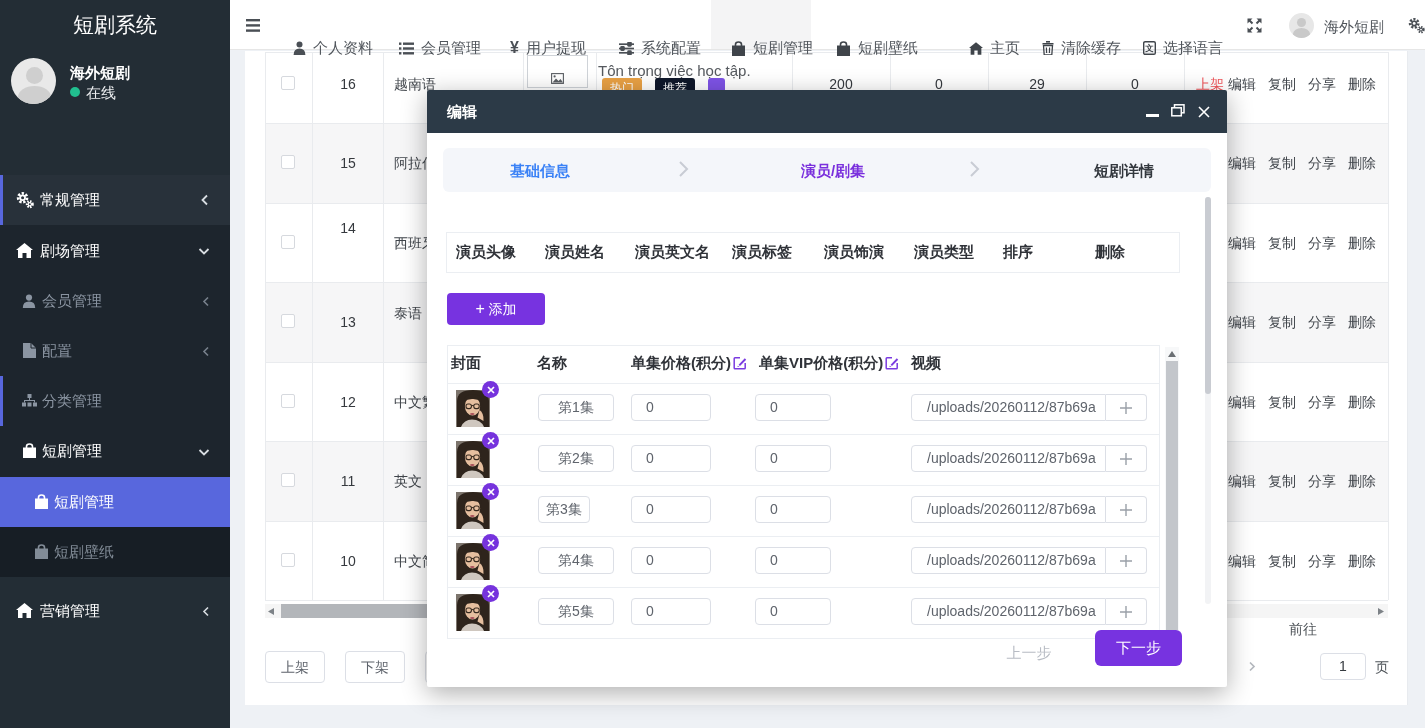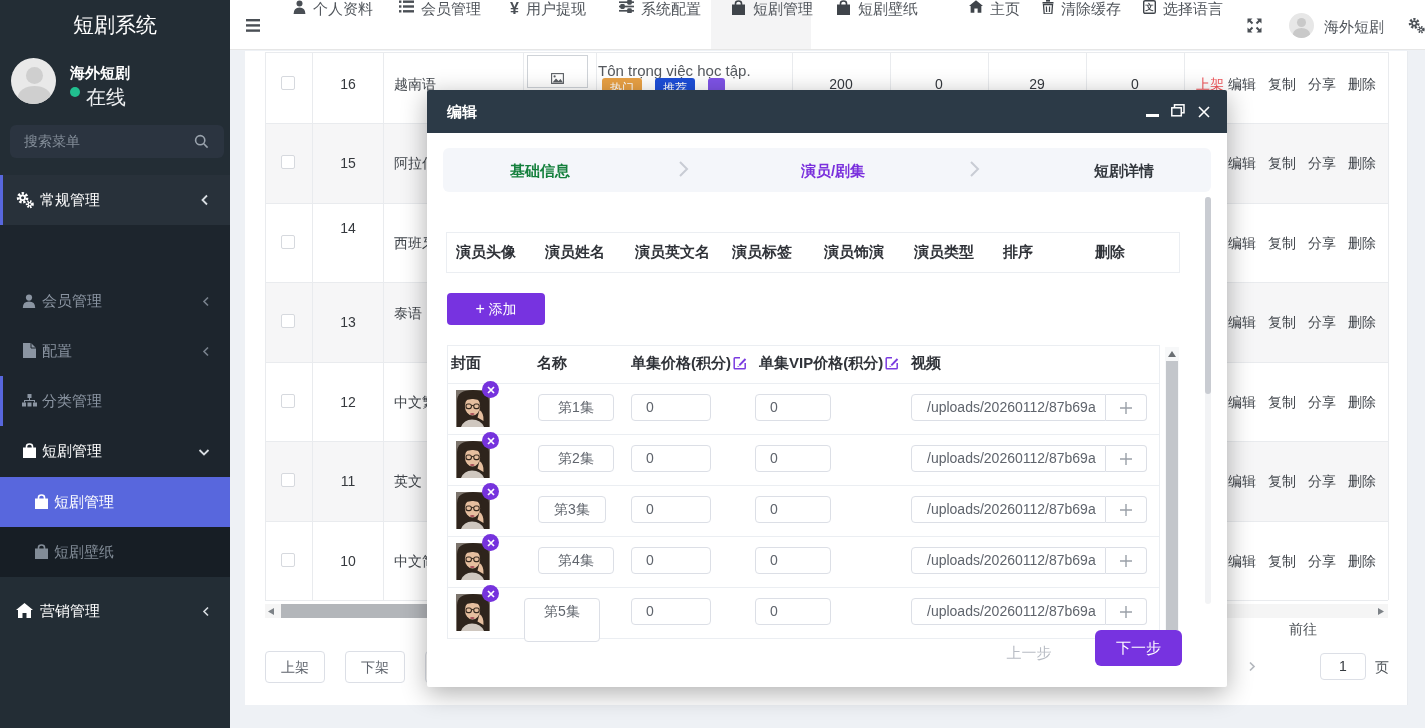--- a/index.html
+++ b/index.html
@@ -1,21 +1,21 @@
 <!DOCTYPE html>
 <html><head>
 <meta charset="utf-8">
 <style>
 html,body{margin:0;padding:0}
 body{width:1425px;height:728px;overflow:hidden;position:relative;background:#eef1f5;font-family:"Liberation Sans",sans-serif;-webkit-font-smoothing:antialiased}
 .a{position:absolute}
 .lnk{position:absolute;font-size:14px;color:#40454b;white-space:nowrap}
 .inp{position:absolute;border:1px solid #dcdfe6;border-radius:4px;background:#fff;box-sizing:border-box;color:#5f646c;font-size:14px}
 .hdr{position:absolute;font-weight:bold;font-size:15px;color:#303339;white-space:nowrap}
-.nav-it{position:absolute;top:0;height:64px;display:flex;align-items:flex-start;font-size:15px;color:#50555b;white-space:nowrap}
+.nav-it{position:absolute;top:16px;height:64px;display:flex;align-items:center;font-size:15px;color:#50555b;white-space:nowrap}
 .nav-it svg{margin-right:7px}
 .cb{position:absolute;width:14px;height:14px;border:1px solid #d6d9de;border-radius:2px;background:#fff;box-sizing:border-box}
 .vline{position:absolute;width:1px;background:#e9ebee}
 .hline{position:absolute;height:1px;background:#e9ebee}
 .num{position:absolute;font-size:14px;color:#35393e;white-space:nowrap;transform:translateX(-50%)}
 .smenu{position:absolute;left:0;width:230px;display:flex;align-items:center;white-space:nowrap}
 </style>
 </head>
 <body>
 
@@ -73,21 +73,21 @@
 
   <div class="a" style="left:527px;top:55px;width:61px;height:33px;border:1px solid #cfd3d8;box-sizing:border-box;background:#fff">
     <svg class="a" style="left:23px;bottom:3px" width="13" height="11" viewBox="0 0 13 11">
         <rect x="0.6" y="0.6" width="11.8" height="9.8" fill="none" stroke="#5a5e63" stroke-width="1.1"></rect>
         <circle cx="3.6" cy="3.4" r="1.1" fill="#5a5e63"></circle>
         <path d="M1.5 9.5 5 5.5 7.5 8 9.5 6 12 9.5z" fill="#5a5e63"></path>
       </svg>
   </div>
   <div class="a" style="left:598px;top:62px;font-size:15px;color:#55595e;white-space:nowrap">Tôn trọng việc học tập.</div>
   <div class="a" style="left:602px;top:78px;width:40px;height:20px;background:#e9a144;border-radius:3px;color:#fff;font-size:12px;text-align:center;line-height:20px">热门</div>
-  <div class="a" style="left:655px;top:78px;width:40px;height:20px;background:#1d4ed8;border-radius:3px;color:#fff;font-size:12px;text-align:center;line-height:20px">推荐</div>
+  <div class="a" style="left:655px;top:78px;width:40px;height:20px;background:#0f172a;border-radius:3px;color:#fff;font-size:12px;text-align:center;line-height:20px">推荐</div>
   <div class="a" style="left:708px;top:78px;width:17px;height:20px;background:#7e53e6;border-radius:3px"></div>
   <div class="num" style="left:841px;top:76px">200</div>
   <div class="num" style="left:939px;top:76px">0</div>
   <div class="num" style="left:1037px;top:76px">29</div>
   <div class="num" style="left:1135px;top:76px">0</div>
 
   <div class="lnk" style="left:1196px;top:76px;color:#f0555a">上架</div>
   <div class="lnk" style="left:1228px;top:76px">编辑</div>
     <div class="lnk" style="left:1268px;top:76px">复制</div>
     <div class="lnk" style="left:1308px;top:76px">分享</div>
@@ -141,46 +141,48 @@
 
 <div class="a" style="left:0;top:0;width:230px;height:728px;background:#232d35">
   <div class="a" style="left:0;top:0;width:230px;height:50px;line-height:50px;text-align:center;color:#fff;font-size:21px">短剧系统</div>
 
   <div class="a" style="left:11px;top:58px;width:45px;height:46px;border-radius:50%;background:#e9e9e9;overflow:hidden">
     <div class="a" style="left:15px;top:9px;width:17px;height:17px;border-radius:50%;background:#cfcfcf"></div>
     <div class="a" style="left:7px;top:28px;width:33px;height:22px;border-radius:50%;background:#cfcfcf"></div>
   </div>
   <div class="a" style="left:70px;top:64px;color:#fff;font-size:15px;font-weight:bold">海外短剧</div>
   <div class="a" style="left:70px;top:87px;width:10px;height:10px;border-radius:50%;background:#21bf8f"></div>
-  <div class="a" style="left:86px;top:84px;color:#eceef0;font-size:20px">在线</div>
-
-  <div class="a" style="left:10px;top:125px;width:214px;height:33px;border-radius:6px;background:#2b3440">
-    <div class="a" style="left:14px;top:8px;color:#848e99;font-size:14px">搜索菜单</div>
-    <svg class="a" style="left:184px;top:9px" width="15" height="15" viewBox="0 0 15 15">
-        <circle cx="6.2" cy="6.2" r="4.6" fill="none" stroke="#9aa3ad" stroke-width="1.6"></circle>
-        <line x1="9.8" y1="9.8" x2="13.6" y2="13.6" stroke="#9aa3ad" stroke-width="1.6"></line>
-      </svg>
-  </div>
+  <div class="a" style="left:86px;top:84px;color:#eceef0;font-size:15px">在线</div>
+
 
   <div class="smenu" style="top:175px;height:50px;background:#28313a">
     <div class="a" style="left:0;top:0;width:3px;height:50px;background:#5867dd"></div>
     <svg class="a" style="left:16px;top:16px" width="18" height="18" viewBox="0 0 18 18">
         <circle cx="6.6" cy="6.8" r="4.4" fill="none" stroke="#fff" stroke-width="2.8" stroke-dasharray="2.3 1.55"></circle>
         <circle cx="6.6" cy="6.8" r="3.3" fill="#fff"></circle>
         <circle cx="6.6" cy="6.8" r="1.5" fill="#28313a"></circle>
         <circle cx="13.8" cy="13.2" r="2.9" fill="none" stroke="#fff" stroke-width="2.2" stroke-dasharray="1.5 1.2"></circle>
         <circle cx="13.8" cy="13.2" r="2.2" fill="#fff"></circle>
         <circle cx="13.8" cy="13.2" r="1" fill="#28313a"></circle>
       </svg>
     <div class="a" style="left:40px;top:16px;color:#fff;font-size:15px">常规管理</div>
     <svg class="a" style="left:200px;top:19px" width="9" height="12" viewBox="0 0 9 12">
         <path d="M7 1.5 2.5 6 7 10.5" fill="none" stroke="#d8dde2" stroke-width="1.8"></path>
       </svg>
   </div>
   <div class="a" style="left:0;top:225px;width:230px;height:352px;background:#1d252d"></div>
+  <div class="smenu" style="top:225px;height:51px">
+    <svg class="a" style="left:16px;top:18px" width="17" height="15" viewBox="0 0 17 15">
+        <path d="M8.5 0 0 7 2 7 2 15 6.5 15 6.5 10 10.5 10 10.5 15 15 15 15 7 17 7z" fill="#fff"></path>
+      </svg>
+    <div class="a" style="left:40px;top:17px;color:#fff;font-size:15px">剧场管理</div>
+    <svg class="a" style="left:198px;top:22px" width="12" height="9" viewBox="0 0 12 9">
+        <path d="M1.5 2 6 6.5 10.5 2" fill="none" stroke="#d8dde2" stroke-width="1.8"></path>
+      </svg>
+  </div>
   <div class="smenu" style="top:276px;height:50px">
     <svg class="a" style="left:22px;top:18px" width="14" height="14" viewBox="0 0 14 14">
         <g fill="#8b95a2">
           <circle cx="7" cy="3.6" r="3.1"></circle>
           <path d="M0.8 14 Q0.8 7.6 7 7.6 Q13.2 7.6 13.2 14z"></path>
         </g>
       </svg>
     <div class="a" style="left:42px;top:16px;color:#8b95a2;font-size:15px">会员管理</div>
     <svg class="a" style="left:202px;top:20px" width="8" height="11" viewBox="0 0 8 11">
         <path d="M6 1.5 2 5.5 6 9.5" fill="none" stroke="#79828d" stroke-width="1.6"></path>
@@ -335,21 +337,21 @@
     <svg class="a" style="left:744px;top:14px" width="14" height="13" viewBox="0 0 14 13">
         <rect x="3.5" y="0.8" width="9.5" height="8" fill="none" stroke="#fff" stroke-width="1.5"></rect>
         <rect x="0.8" y="3.8" width="9.5" height="8" fill="#2c3a47" stroke="#fff" stroke-width="1.5"></rect>
       </svg>
     <svg class="a" style="left:771px;top:16px" width="12" height="12" viewBox="0 0 12 12">
         <path d="M1 1 11 11 M11 1 1 11" stroke="#fff" stroke-width="1.6"></path>
       </svg>
   </div>
 
   <div class="a" style="left:16px;top:58px;width:768px;height:44px;background:#f4f6fa;border-radius:6px"></div>
-  <div class="a" style="left:113px;top:72px;transform:translateX(-50%);color:#15803d;font-size:15px;font-weight:bold;white-space:nowrap">基础信息</div>
+  <div class="a" style="left:113px;top:72px;transform:translateX(-50%);color:#3b82f6;font-size:15px;font-weight:bold;white-space:nowrap">基础信息</div>
   <svg class="a" style="left:251px;top:70px" width="11" height="18" viewBox="0 0 11 18">
       <path d="M2 2 9 9 2 16" fill="none" stroke="#c8ccd4" stroke-width="2"></path>
     </svg>
   <div class="a" style="left:406px;top:72px;transform:translateX(-50%);color:#7a30dd;font-size:15px;font-weight:bold;white-space:nowrap">演员/剧集</div>
   <svg class="a" style="left:542px;top:70px" width="11" height="18" viewBox="0 0 11 18">
       <path d="M2 2 9 9 2 16" fill="none" stroke="#c8ccd4" stroke-width="2"></path>
     </svg>
   <div class="a" style="left:697px;top:72px;transform:translateX(-50%);color:#32373d;font-size:15px;font-weight:bold;white-space:nowrap">短剧详情</div>
 
   <div class="a" style="left:19px;top:142px;width:734px;height:41px;border:1px solid #ebeef2;box-sizing:border-box"></div>
@@ -445,21 +447,21 @@
       <rect x="17.8" y="14" width="5.4" height="4.6" rx="2" fill="none" stroke="#33271d" stroke-width="1.1"></rect>
       <line x1="15.4" y1="15.6" x2="17.8" y2="15.6" stroke="#33271d" stroke-width="1"></line>
       <ellipse cx="16.3" cy="24" rx="2.3" ry="1.1" fill="#a8505a"></ellipse>
       <path d="M5 37 Q8 29.5 16 29.5 Q25 29.5 28 37z" fill="#cfc7bf"></path>
       <path d="M23.5 20 Q28 23 27.5 31 L21.5 27.5z" fill="#e6bf9f"></path>
     </svg>
     <div class="a" style="left:55px;top:393px;width:17px;height:17px;border-radius:50%;background:#7633dd"></div>
     <svg class="a" style="left:59.5px;top:397.5px" width="8" height="8" viewBox="0 0 8 8">
       <path d="M1 1 7 7 M7 1 1 7" stroke="#fff" stroke-width="1.7"></path>
     </svg>
-    <div class="inp" style="left:111px;top:406px;width:68px;height:27px;text-align:center;line-height:25px">第3集</div>
+    <div class="inp" style="left:111px;top:406px;width:52px;height:27px;text-align:center;line-height:25px">第3集</div>
     <div class="inp" style="left:204px;top:406px;width:80px;height:27px;line-height:25px;padding-left:14px">0</div>
     <div class="inp" style="left:328px;top:406px;width:76px;height:27px;line-height:25px;padding-left:14px">0</div>
     <div class="inp" style="left:484px;top:406px;width:195px;height:27px;line-height:25px;padding-left:15px;border-radius:4px 0 0 4px">/uploads/20260112/87b69a</div>
     <div class="a" style="left:679px;top:406px;width:41px;height:27px;border:1px solid #dcdfe6;border-left:none;border-radius:0 4px 4px 0;box-sizing:border-box;background:#fff">
       <svg class="a" style="left:13px;top:6px" width="14" height="14" viewBox="0 0 14 14">
         <path d="M7 1 7 13 M1 7 13 7" stroke="#9aa0a8" stroke-width="1.4"></path>
       </svg>
     </div>
   <svg class="a" style="left:29px;top:453px" width="34" height="37" viewBox="0 0 34 37">
       <rect width="34" height="37" fill="#7d756d"></rect>
@@ -495,21 +497,21 @@
       <rect x="17.8" y="14" width="5.4" height="4.6" rx="2" fill="none" stroke="#33271d" stroke-width="1.1"></rect>
       <line x1="15.4" y1="15.6" x2="17.8" y2="15.6" stroke="#33271d" stroke-width="1"></line>
       <ellipse cx="16.3" cy="24" rx="2.3" ry="1.1" fill="#a8505a"></ellipse>
       <path d="M5 37 Q8 29.5 16 29.5 Q25 29.5 28 37z" fill="#cfc7bf"></path>
       <path d="M23.5 20 Q28 23 27.5 31 L21.5 27.5z" fill="#e6bf9f"></path>
     </svg>
     <div class="a" style="left:55px;top:495px;width:17px;height:17px;border-radius:50%;background:#7633dd"></div>
     <svg class="a" style="left:59.5px;top:499.5px" width="8" height="8" viewBox="0 0 8 8">
       <path d="M1 1 7 7 M7 1 1 7" stroke="#fff" stroke-width="1.7"></path>
     </svg>
-    <div class="inp" style="left:97px;top:508px;width:76px;height:44px;text-align:center;line-height:25px">第5集</div>
+    <div class="inp" style="left:111px;top:508px;width:76px;height:27px;text-align:center;line-height:25px">第5集</div>
     <div class="inp" style="left:204px;top:508px;width:80px;height:27px;line-height:25px;padding-left:14px">0</div>
     <div class="inp" style="left:328px;top:508px;width:76px;height:27px;line-height:25px;padding-left:14px">0</div>
     <div class="inp" style="left:484px;top:508px;width:195px;height:27px;line-height:25px;padding-left:15px;border-radius:4px 0 0 4px">/uploads/20260112/87b69a</div>
     <div class="a" style="left:679px;top:508px;width:41px;height:27px;border:1px solid #dcdfe6;border-left:none;border-radius:0 4px 4px 0;box-sizing:border-box;background:#fff">
       <svg class="a" style="left:13px;top:6px" width="14" height="14" viewBox="0 0 14 14">
         <path d="M7 1 7 13 M1 7 13 7" stroke="#9aa0a8" stroke-width="1.4"></path>
       </svg>
     </div>
 
   <div class="a" style="left:738px;top:257px;width:14px;height:283px;background:#f7f8f9"></div>

